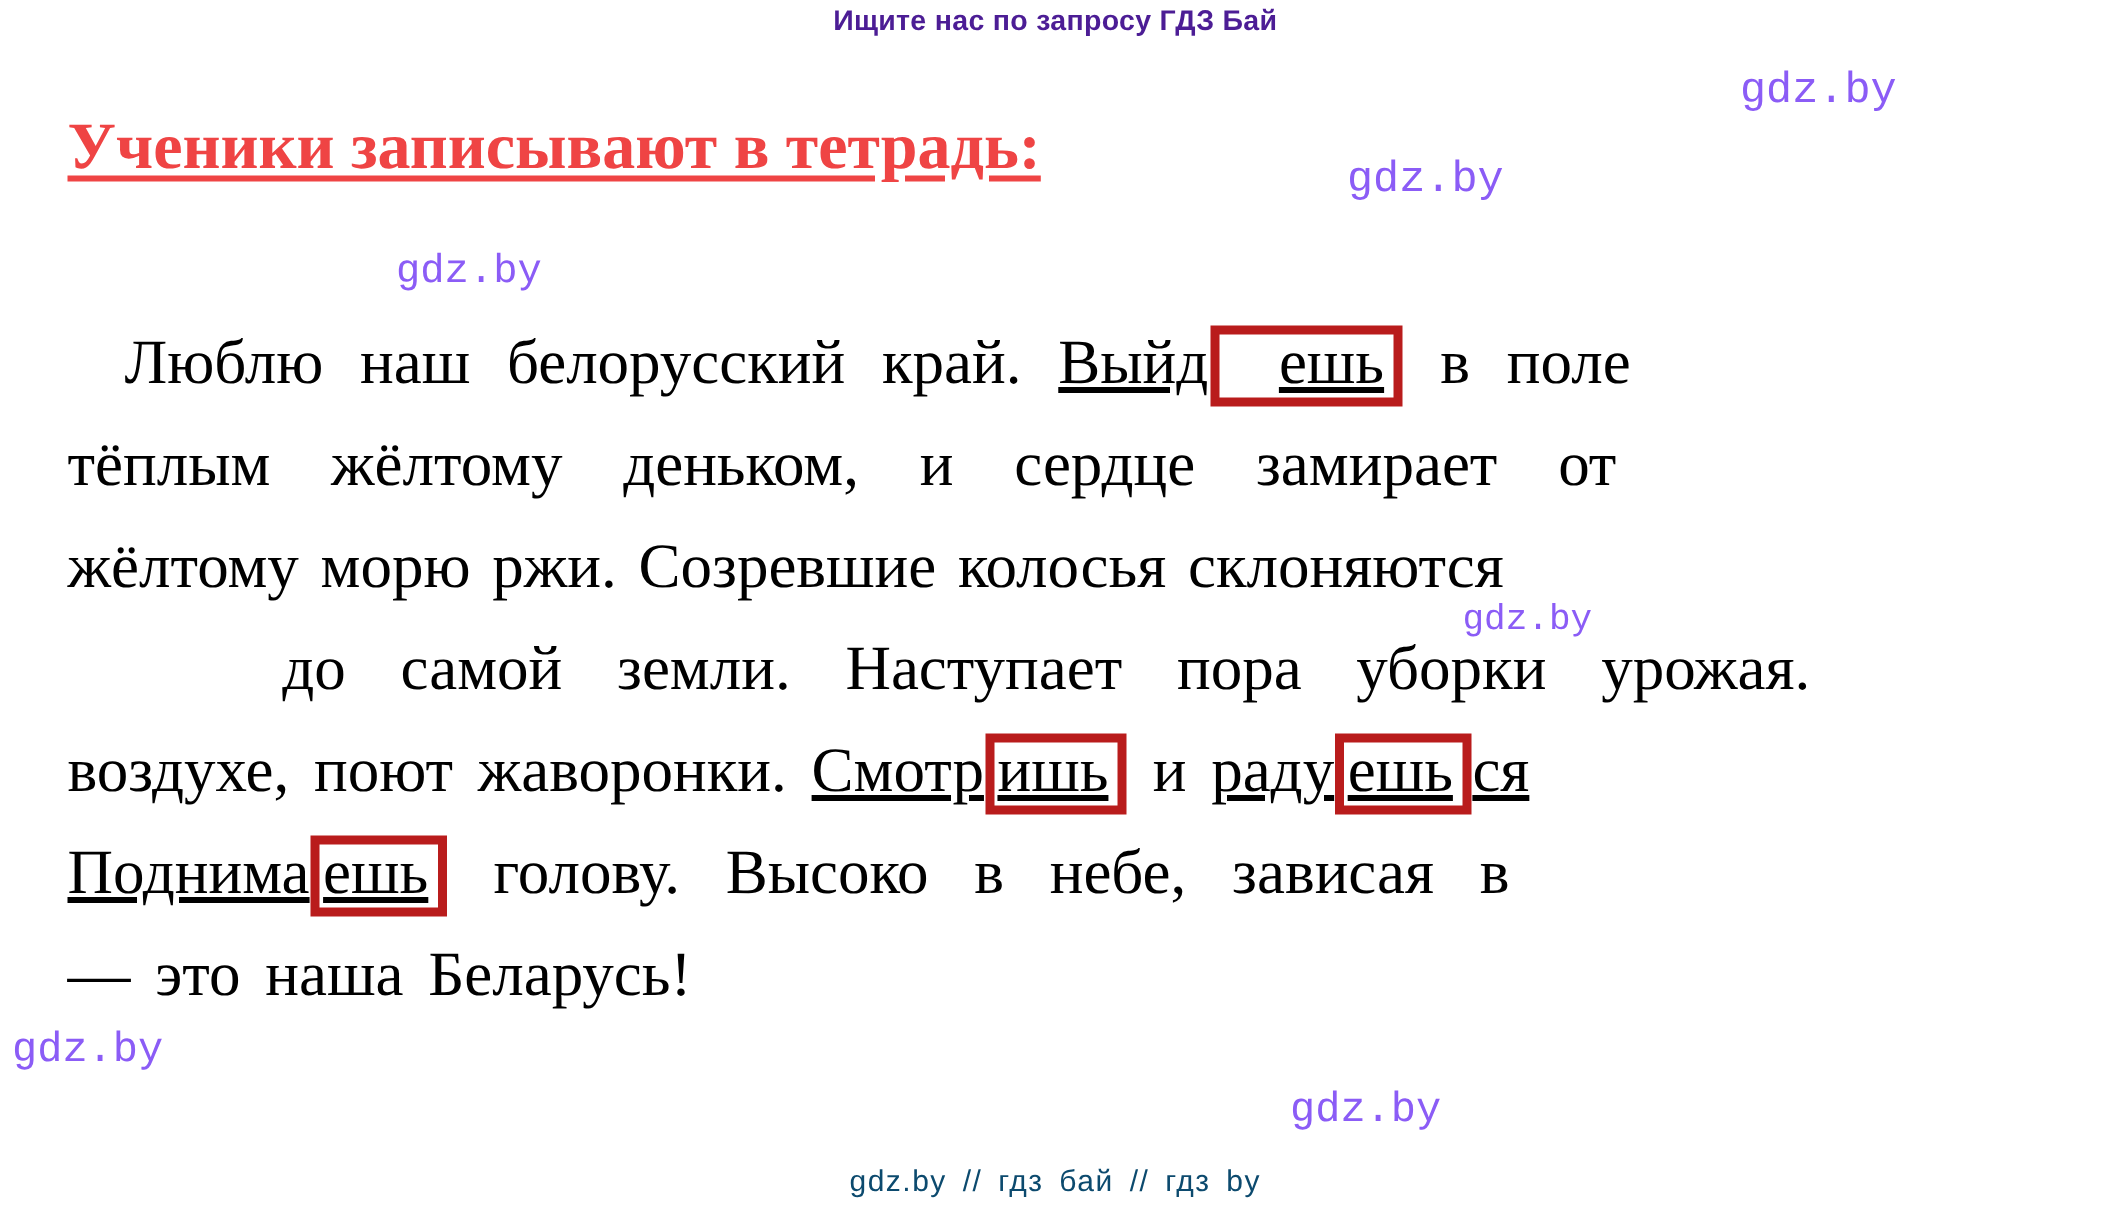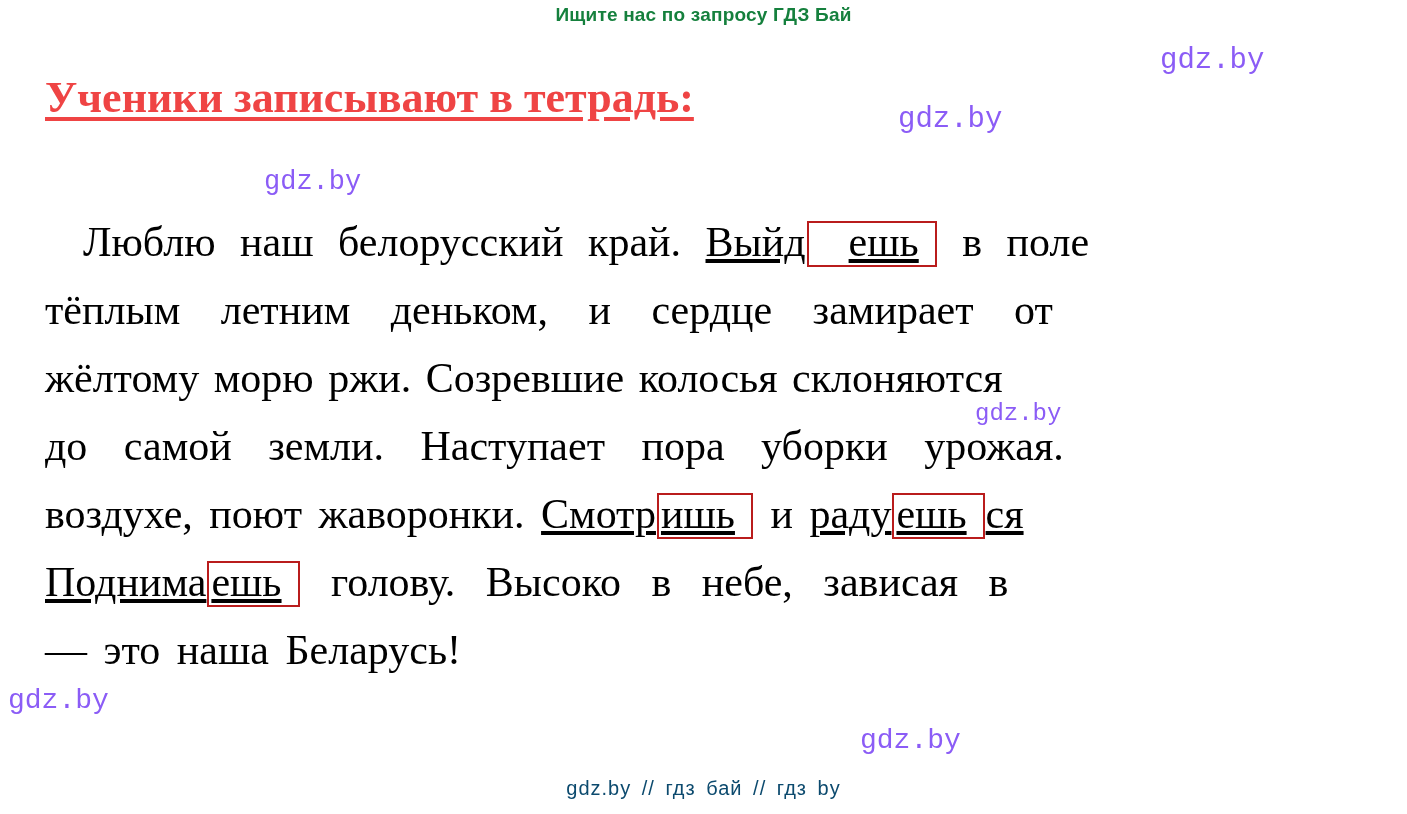--- a/index.html
+++ b/index.html
@@ -18,21 +18,21 @@
   
   .top-banner {
     position: absolute;
     top: 4px;
     left: 0;
     width: 100%;
     text-align: center;
     font-family: "Liberation Sans", sans-serif;
     font-size: 19px;
     font-weight: bold;
-    color: #15803d;
+    color: #4c1d95;
     letter-spacing: 0.2px;
   }
 
   
   .wm {
     position: absolute;
     font-family: Liberation Mono, monospace;
     color: #8b5cf6;
     font-weight: normal;
     white-space: nowrap;
@@ -72,29 +72,29 @@
   }
   .para .line {
     display: block;
     white-space: nowrap;
   }
   
   .l1 { word-spacing: 14px; text-indent: 38px; }
   .l2 { word-spacing: 30px; }
   .l3 { word-spacing: 4px; }
   .l4 { word-spacing: 4px; }
-  .l5 { word-spacing: 26px; }
+  .l5 { word-spacing: 26px; text-align: center; }
   .l6 { word-spacing: 20px; }
   .l7 { word-spacing: 6px; }
   .l8 { word-spacing: 6px; }
 
   .u { text-decoration: underline; text-underline-offset: 3px; }
   .boxed {
-    border: 2px solid #b91c1c;
-    padding: 0 16px 2px 2px;
+    border: 6px solid #b91c1c;
+    padding: 0 6px 2px 2px;
     margin: 0 1px;
     display: inline-block;
     line-height: 0.95;
   }
 
   
   .footer {
     position: absolute;
     bottom: 14px;
     left: 0;
@@ -119,21 +119,21 @@
 <div class="wm wm-5">gdz.by</div>
 <div class="wm wm-6">gdz.by</div>
 
 <div class="heading">Ученики записывают в тетрадь:</div>
 
 <div class="para">
   <span class="line l1">
     <span>Люблю наш белорусский край. </span><span class="u">Выйд</span><span class="u boxed">ешь</span><span> в поле</span>
   </span>
   <span class="line l2">
-    <span>тёплым летним деньком, и сердце замирает от</span>
+    <span>тёплым жёлтому деньком, и сердце замирает от</span>
   </span>
   <span class="line l4">
     <span>жёлтому морю ржи. Созревшие колосья склоняются</span>
   </span>
   <span class="line l5">
     <span>до самой земли. Наступает пора уборки урожая.</span>
   </span>
   <span class="line l7">
     <span>воздухе, поют жаворонки. </span><span class="u">Смотр</span><span class="u boxed">ишь</span><span> и </span><span class="u">раду</span><span class="u boxed">ешь</span><span class="u">ся</span>
   </span>

